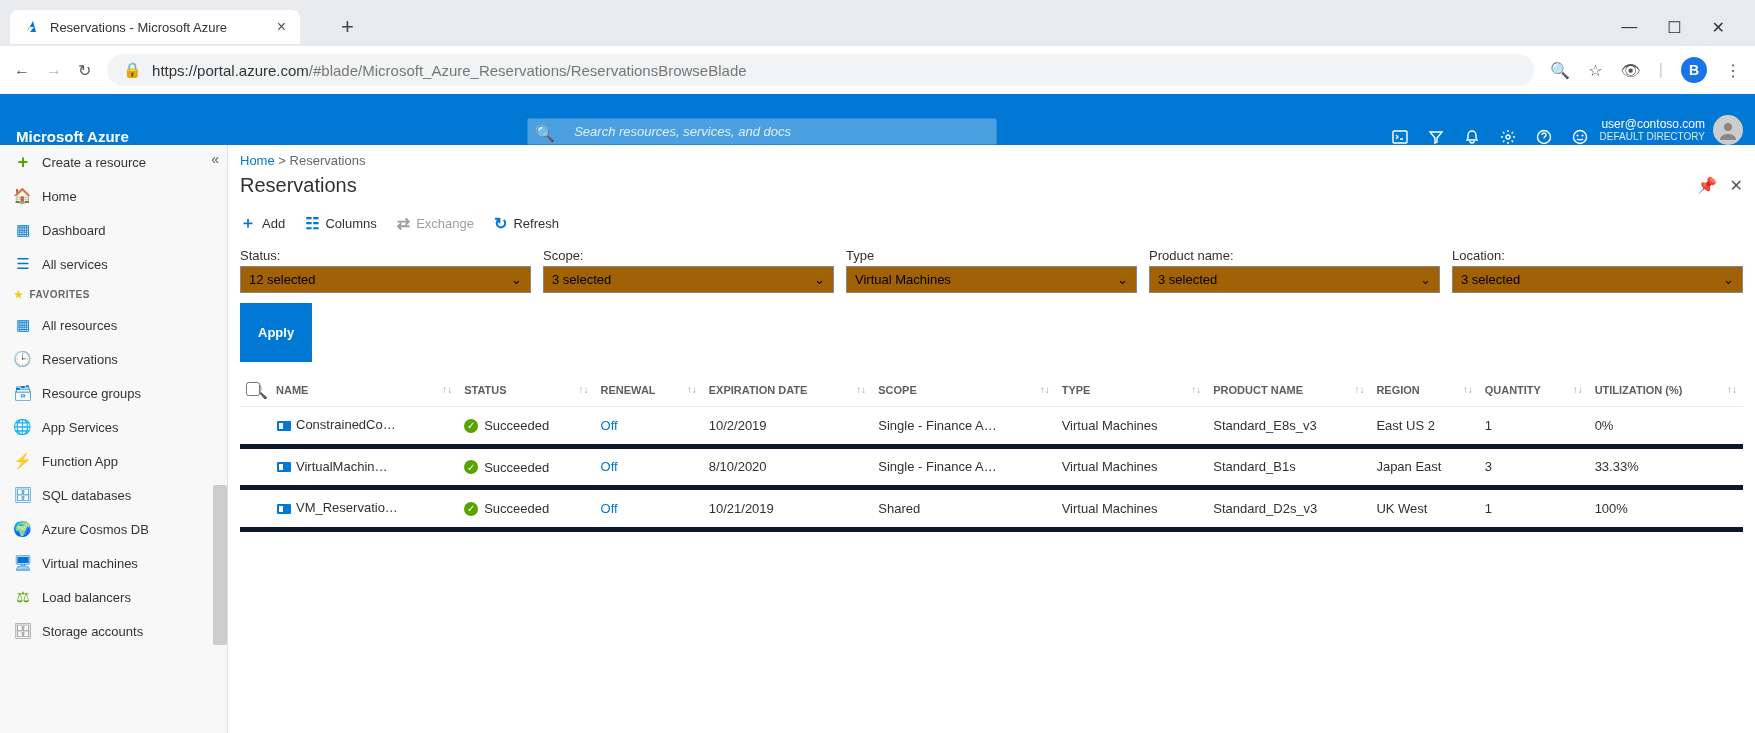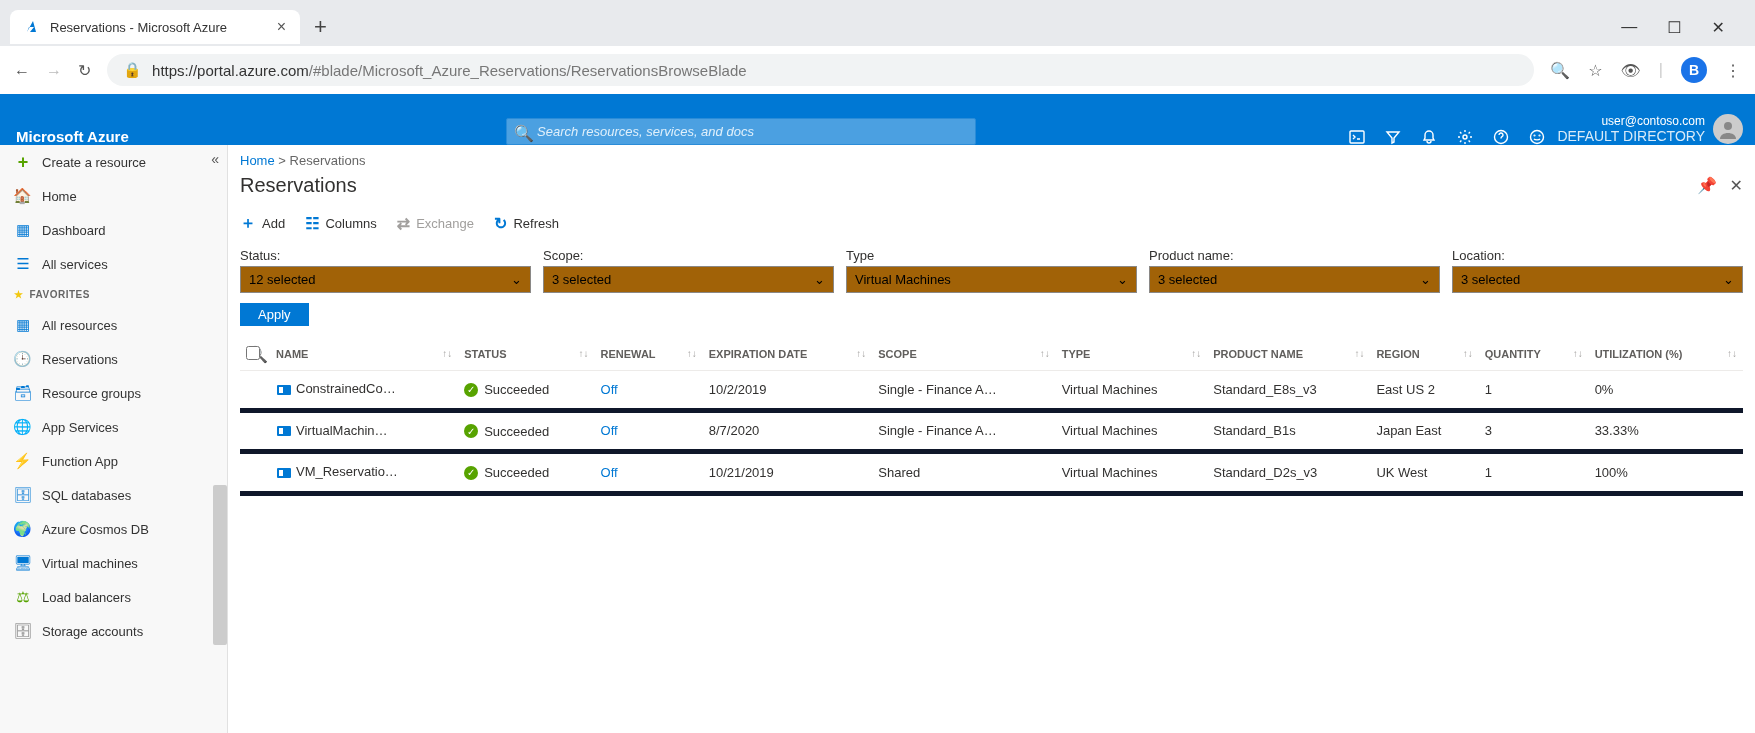--- a/index.html
+++ b/index.html
@@ -1,45 +1,45 @@
 <!DOCTYPE html>
 <html><head>
 <meta charset="utf-8">
 <style>
 * { box-sizing: border-box; margin: 0; padding: 0; font-family: "Segoe UI", Arial, sans-serif; }
 body { background: #fff; }
 
 
 .browser-chrome { background: #e8eaed; }
-.tab-strip { display: flex; align-items: center; height: 46px; padding: 8px 10px 0; }
+.tab-strip { display: flex; align-items: center; height: 46px; padding: 8px 10px 0; gap: 27px; }
 .tab { background: #fff; display: flex; align-items: center; padding: 8px 14px; border-radius: 8px 8px 0 0; min-width: 290px; font-size: 13px; color: #333; }
 .tab-icon { width: 16px; height: 16px; margin-right: 10px; display: inline-flex; align-items: center; justify-content: center; }
 .tab-close { margin-left: auto; color: #555; font-size: 16px; }
 .new-tab { margin-left: 14px; color: #444; font-size: 22px; }
 .window-ctrls { margin-left: auto; display: flex; gap: 30px; padding-right: 20px; color: #333; font-size: 16px; }
 .addr-bar { display: flex; align-items: center; padding: 8px 14px; background: #fff; gap: 16px; }
 .addr-nav { display: flex; gap: 16px; color: #555; }
 .addr-nav .disabled { color: #bbb; }
 .url-box { flex: 1; background: #f1f3f4; border-radius: 20px; padding: 7px 16px; display: flex; align-items: center; gap: 10px; color: #555; font-size: 15px; }
 .url-text { color: #333; }
 .url-actions { display: flex; gap: 18px; align-items: center; color: #555; }
 .user-badge { width: 26px; height: 26px; border-radius: 50%; background: #1a73e8; color: #fff; display: flex; align-items: center; justify-content: center; font-size: 14px; font-weight: 600; }
 
 
 .az-top { background: #0078d4; color: #fff; display: flex; align-items: flex-end; height: 51px; }
 .az-brand { font-weight: 600; font-size: 15px; padding: 0 16px; }
 .az-search { flex: 0 0 470px; margin-left: auto; margin-right: auto; }
-.az-search-input { width: 100%; background: #4ba0e1; border: 1px solid #2a8cd8; color: #fff; padding: 5px 10px 5px 30px; font-size: 13px; font-style: italic; border-radius: 2px; }
+.az-search-input { width: 100%; background: #4ba0e1; border: 1px solid #2a8cd8; color: #fff; padding: 5px 10px 5px 46px; font-size: 13px; font-style: italic; border-radius: 2px; }
 .az-search-input::placeholder { color: #e0f0fb; }
 .az-search-wrap { position: relative; }
 .az-search-ico { position: absolute; left: 8px; top: 6px; color: #e0f0fb; }
 .az-icons { display: flex; gap: 20px; align-items: center; padding: 0 12px; }
 .az-user { display: flex; align-items: center; gap: 8px; padding-right: 12px; }
 .az-user-text { text-align: right; font-size: 12px; line-height: 1.2; }
-.az-user-dir { font-size: 14px; opacity: .85; }
+.az-user-dir { font-size: 10px; opacity: .85; }
 .az-avatar { width: 30px; height: 30px; border-radius: 50%; background: #ccc; display: flex; align-items: center; justify-content: center; }
 
 
 .az-body { display: flex; height: calc(733px - 46px - 50px - 40px); }
 .sidebar { width: 228px; border-right: 1px solid #e1e1e1; position: relative; background: #f8f8f8; overflow-y: auto; }
 .sidebar-collapse { position: absolute; right: 8px; top: 6px; color: #555; font-size: 14px; }
 .side-item { display: flex; align-items: center; padding: 8px 14px; gap: 10px; font-size: 13px; color: #333; cursor: pointer; }
 .side-item .ico { width: 18px; height: 18px; display: inline-flex; align-items: center; justify-content: center; font-size: 15px; }
 .fav-header { padding: 8px 14px; font-size: 10px; font-weight: 600; color: #666; letter-spacing: .5px; display: flex; align-items: center; gap: 6px; }
 .scroll-thumb { position: absolute; right: 0; top: 340px; width: 14px; height: 160px; background: #ccc; border-radius: 2px; }
@@ -53,21 +53,21 @@
 .toolbar { display: flex; gap: 20px; margin: 16px 0 14px; align-items: center; }
 .tb-btn { display: flex; align-items: center; gap: 6px; font-size: 13px; color: #323130; cursor: pointer; }
 .tb-btn.disabled { color: #a19f9d; }
 .tb-ico { color: #0078d4; font-weight: bold; font-size: 16px; }
 .tb-ico.disabled { color: #a19f9d; }
 
 .filters { display: flex; gap: 12px; flex-wrap: wrap; margin-bottom: 10px; }
 .filter { flex: 1; min-width: 200px; }
 .filter label { font-size: 13px; color: #323130; display: block; margin-bottom: 3px; }
 .filter-select { width: 100%; border: 1px solid #8a8886; padding: 5px 8px; font-size: 13px; background: #a16207; display: flex; justify-content: space-between; align-items: center; cursor: pointer; }
-.apply-btn { background: #0078d4; color: #fff; border: none; padding: 4px 18px; font-size: 13px; font-weight: 400; cursor: pointer; margin-bottom: 12px; }
+.apply-btn { background: #0078d4; color: #fff; border: none; padding: 22px 18px; font-size: 13px; font-weight: 700; cursor: pointer; margin-bottom: 12px; }
 .name-filter { width: 100%; border: 1px solid #8a8886; padding: 5px 10px 5px 28px; font-size: 13px; font-style: italic; margin-bottom: 4px; }
 .name-filter-wrap { position: relative; }
 .name-filter-ico { position: absolute; left: 8px; top: 7px; color: #888; }
 
 .grid { width: 100%; border-collapse: collapse; font-size: 13px; }
 .grid th { text-align: left; font-size: 11px; font-weight: 600; color: #605e5c; padding: 8px 6px; border-bottom: 1px solid #edebe9; position: relative; }
 .grid th .sort { float: right; color: #a19f9d; font-size: 10px; }
 .grid td { padding: 10px 6px; border-bottom: 5px solid #0f172a; color: #323130; }
 .status-ok { display: inline-flex; align-items: center; gap: 6px; }
 .status-dot { width: 14px; height: 14px; border-radius: 50%; background: #57a300; color: #fff; display: inline-flex; align-items: center; justify-content: center; font-size: 10px; }
@@ -361,21 +361,21 @@
     <td>0%</td>
           </tr>
           <tr>
     <td></td>
     <td><span class="rsv-ico"><svg width="16" height="16" viewBox="0 0 16 16">
                   <rect x="1" y="3" width="14" height="10" rx="1" fill="#0078d4"></rect>
                   <rect x="3" y="5" width="4" height="6" fill="#fff"></rect>
                 </svg></span><span>VirtualMachin…</span></td>
     <td><span class="status-ok"><span class="status-dot">✓</span>Succeeded</span></td>
     <td><span class="link">Off</span></td>
-    <td>8/7/2020</td>
+    <td>8/10/2020</td>
     <td>Single - Finance A…</td>
     <td>Virtual Machines</td>
     <td>Standard_B1s</td>
     <td>Japan East</td>
     <td>3</td>
     <td>33.33%</td>
           </tr>
           <tr>
     <td></td>
     <td><span class="rsv-ico"><svg width="16" height="16" viewBox="0 0 16 16">

